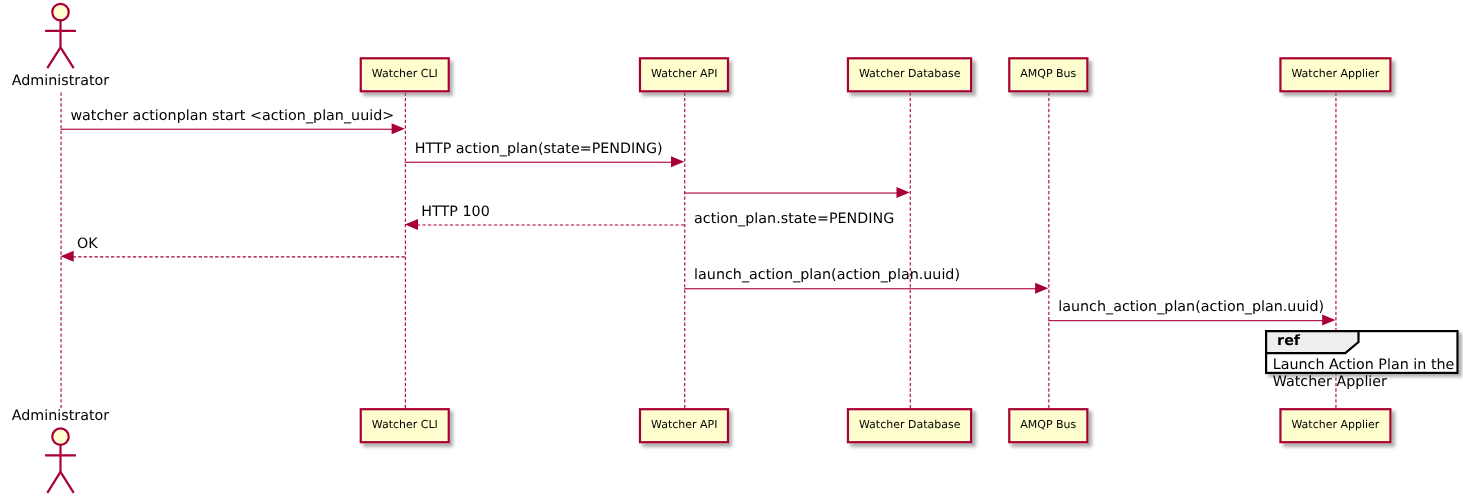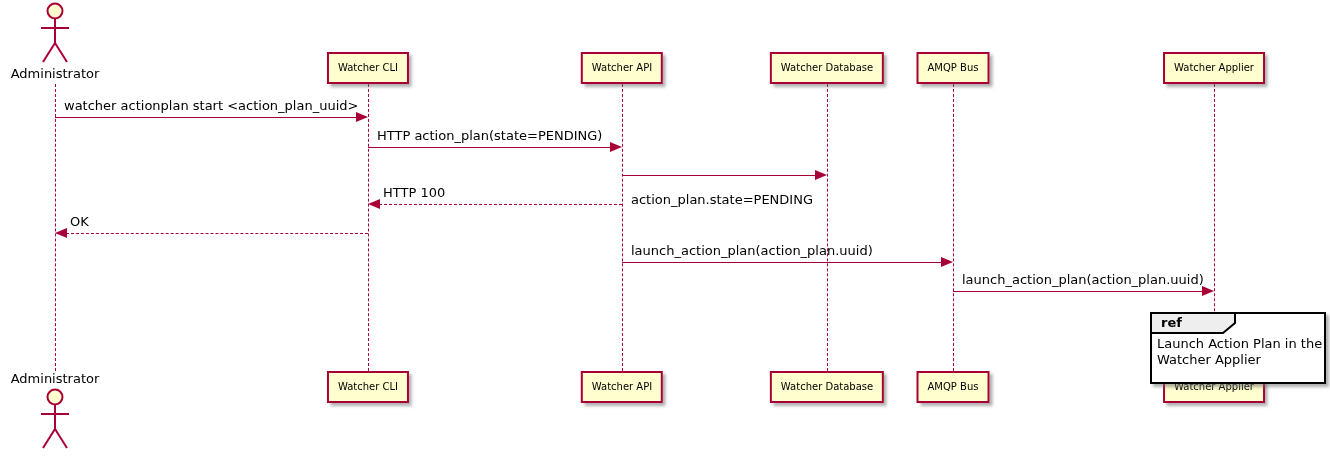--- a/index.html
+++ b/index.html
@@ -100,21 +100,21 @@
       <div class="pbox" style="left: 622px; top: 52px;">Watcher API</div>
       <div class="pbox" style="left: 622px; top: 371px;">Watcher API</div>
       <div class="pbox" style="left: 827px; top: 52px;">Watcher Database</div>
       <div class="pbox" style="left: 827px; top: 371px;">Watcher Database</div>
       <div class="pbox" style="left: 953px; top: 52px;">AMQP Bus</div>
       <div class="pbox" style="left: 953px; top: 371px;">AMQP Bus</div>
       <div class="pbox" style="left: 1214px; top: 52px;">Watcher Applier</div>
       <div class="pbox" style="left: 1214px; top: 371px;">Watcher Applier</div>
     </div>
   <div id="ref-layer">
-      <div class="ref-frame" style="left: 1150px; top: 300px; width: 176px; height: 72px; margin-top: 12px;">
+      <div class="ref-frame" style="left: 1150px; top: 300px; width: 176px; height: 40px;">
         <div class="ref-head"><svg width="88" height="23">
             <path d="M1,1 H85 V11 L73,21 H1 Z" fill="#EEEEEE" stroke="#000000" stroke-width="2"></path>
           </svg></div>
         <div class="ref-keyword">ref</div>
         <div class="ref-text">Launch Action Plan in the
 Watcher Applier</div>
       </div>
     </div>
 </div>
 

